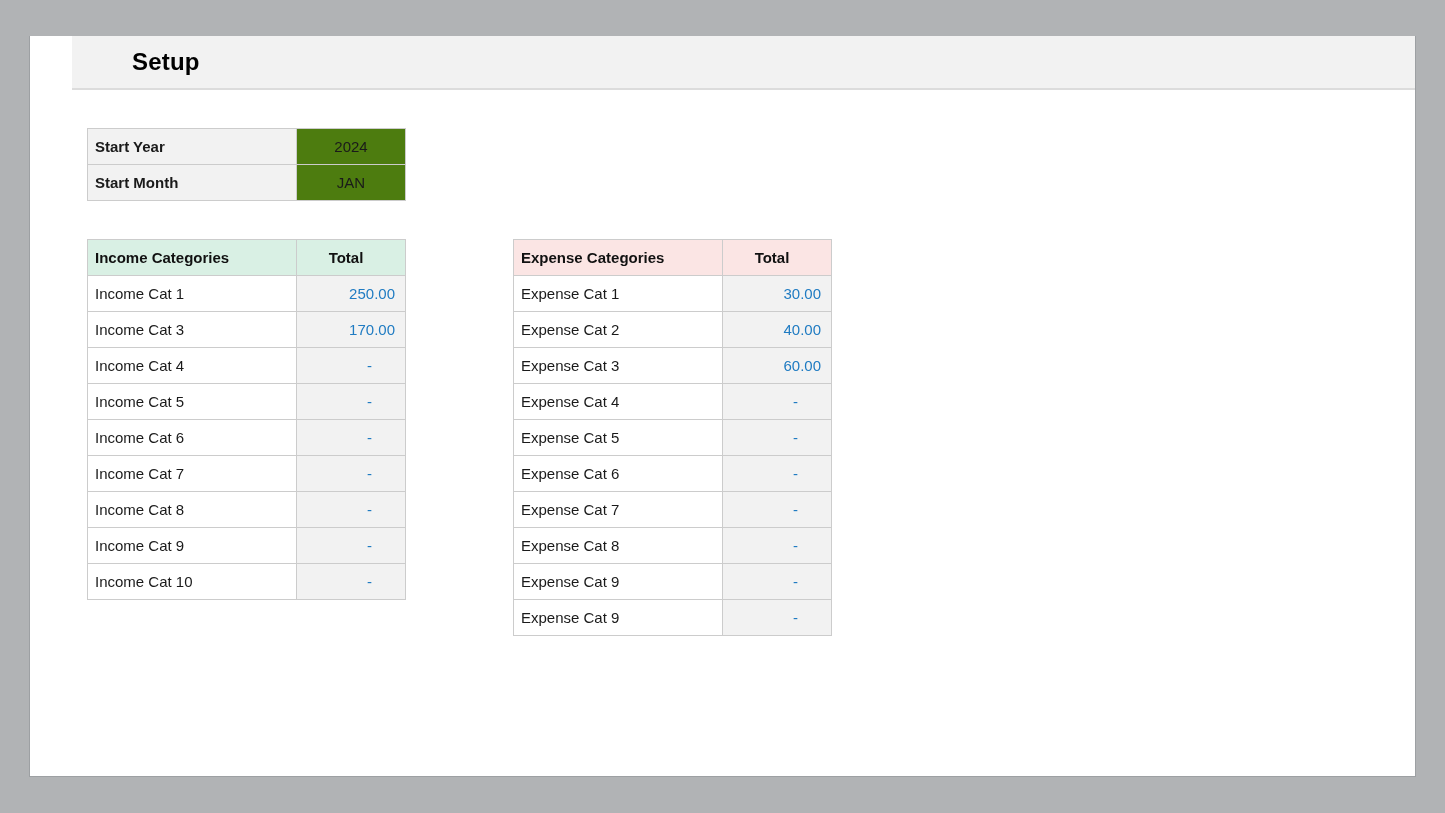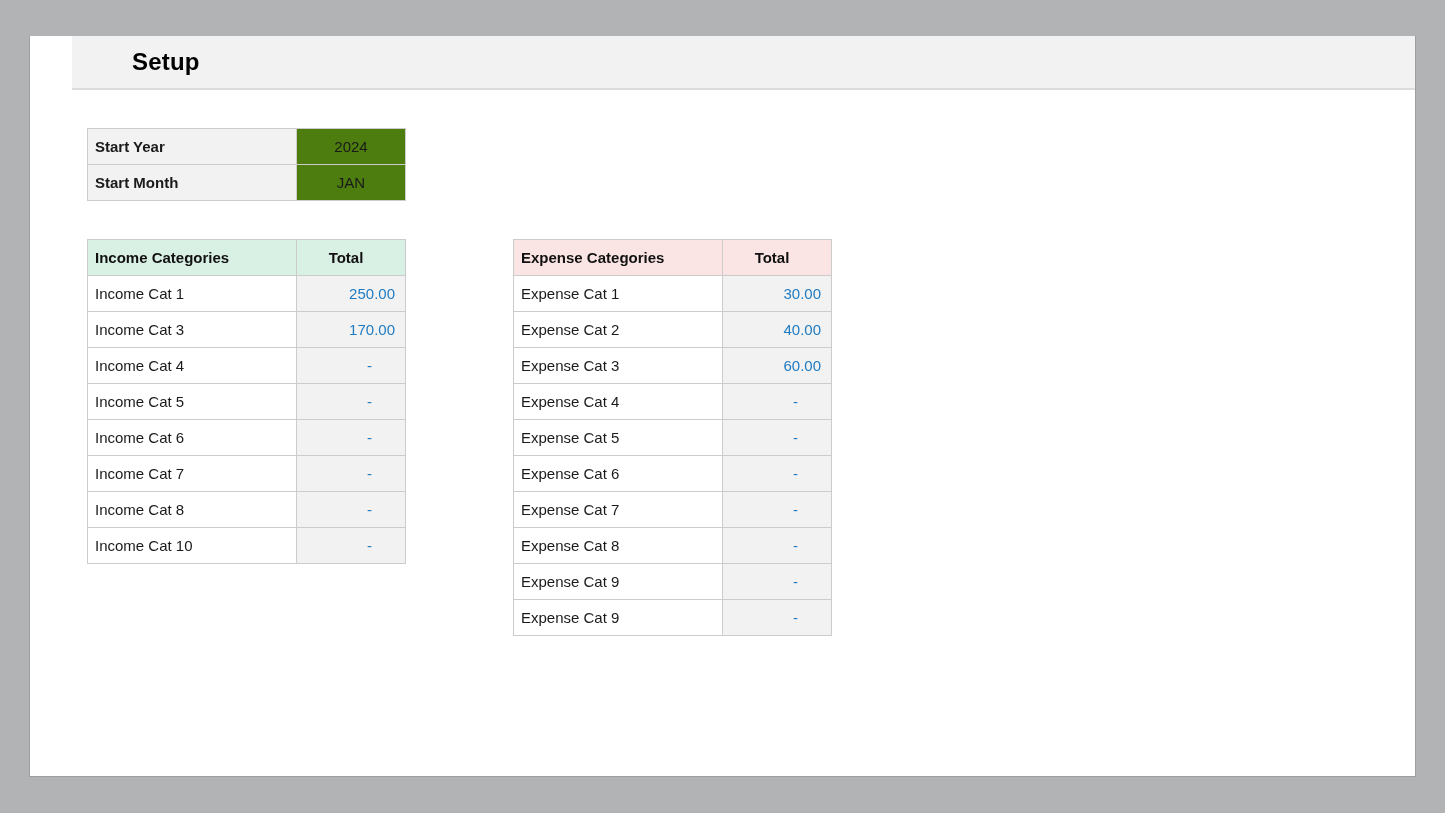--- a/index.html
+++ b/index.html
@@ -144,20 +144,24 @@
       </tr>
       <tr>
         <td class="cat">Income Cat 7</td>
         <td class="val dash">-</td>
       </tr>
       <tr>
         <td class="cat">Income Cat 8</td>
         <td class="val dash">-</td>
       </tr>
       <tr>
+        <td class="cat">Income Cat 9</td>
+        <td class="val dash">-</td>
+      </tr>
+      <tr>
         <td class="cat">Income Cat 10</td>
         <td class="val dash">-</td>
       </tr>
     </tbody>
   </table>
 
   <table class="cat-table expense-table">
     <thead>
       <tr>
         <th class="name">Expense Categories</th>

